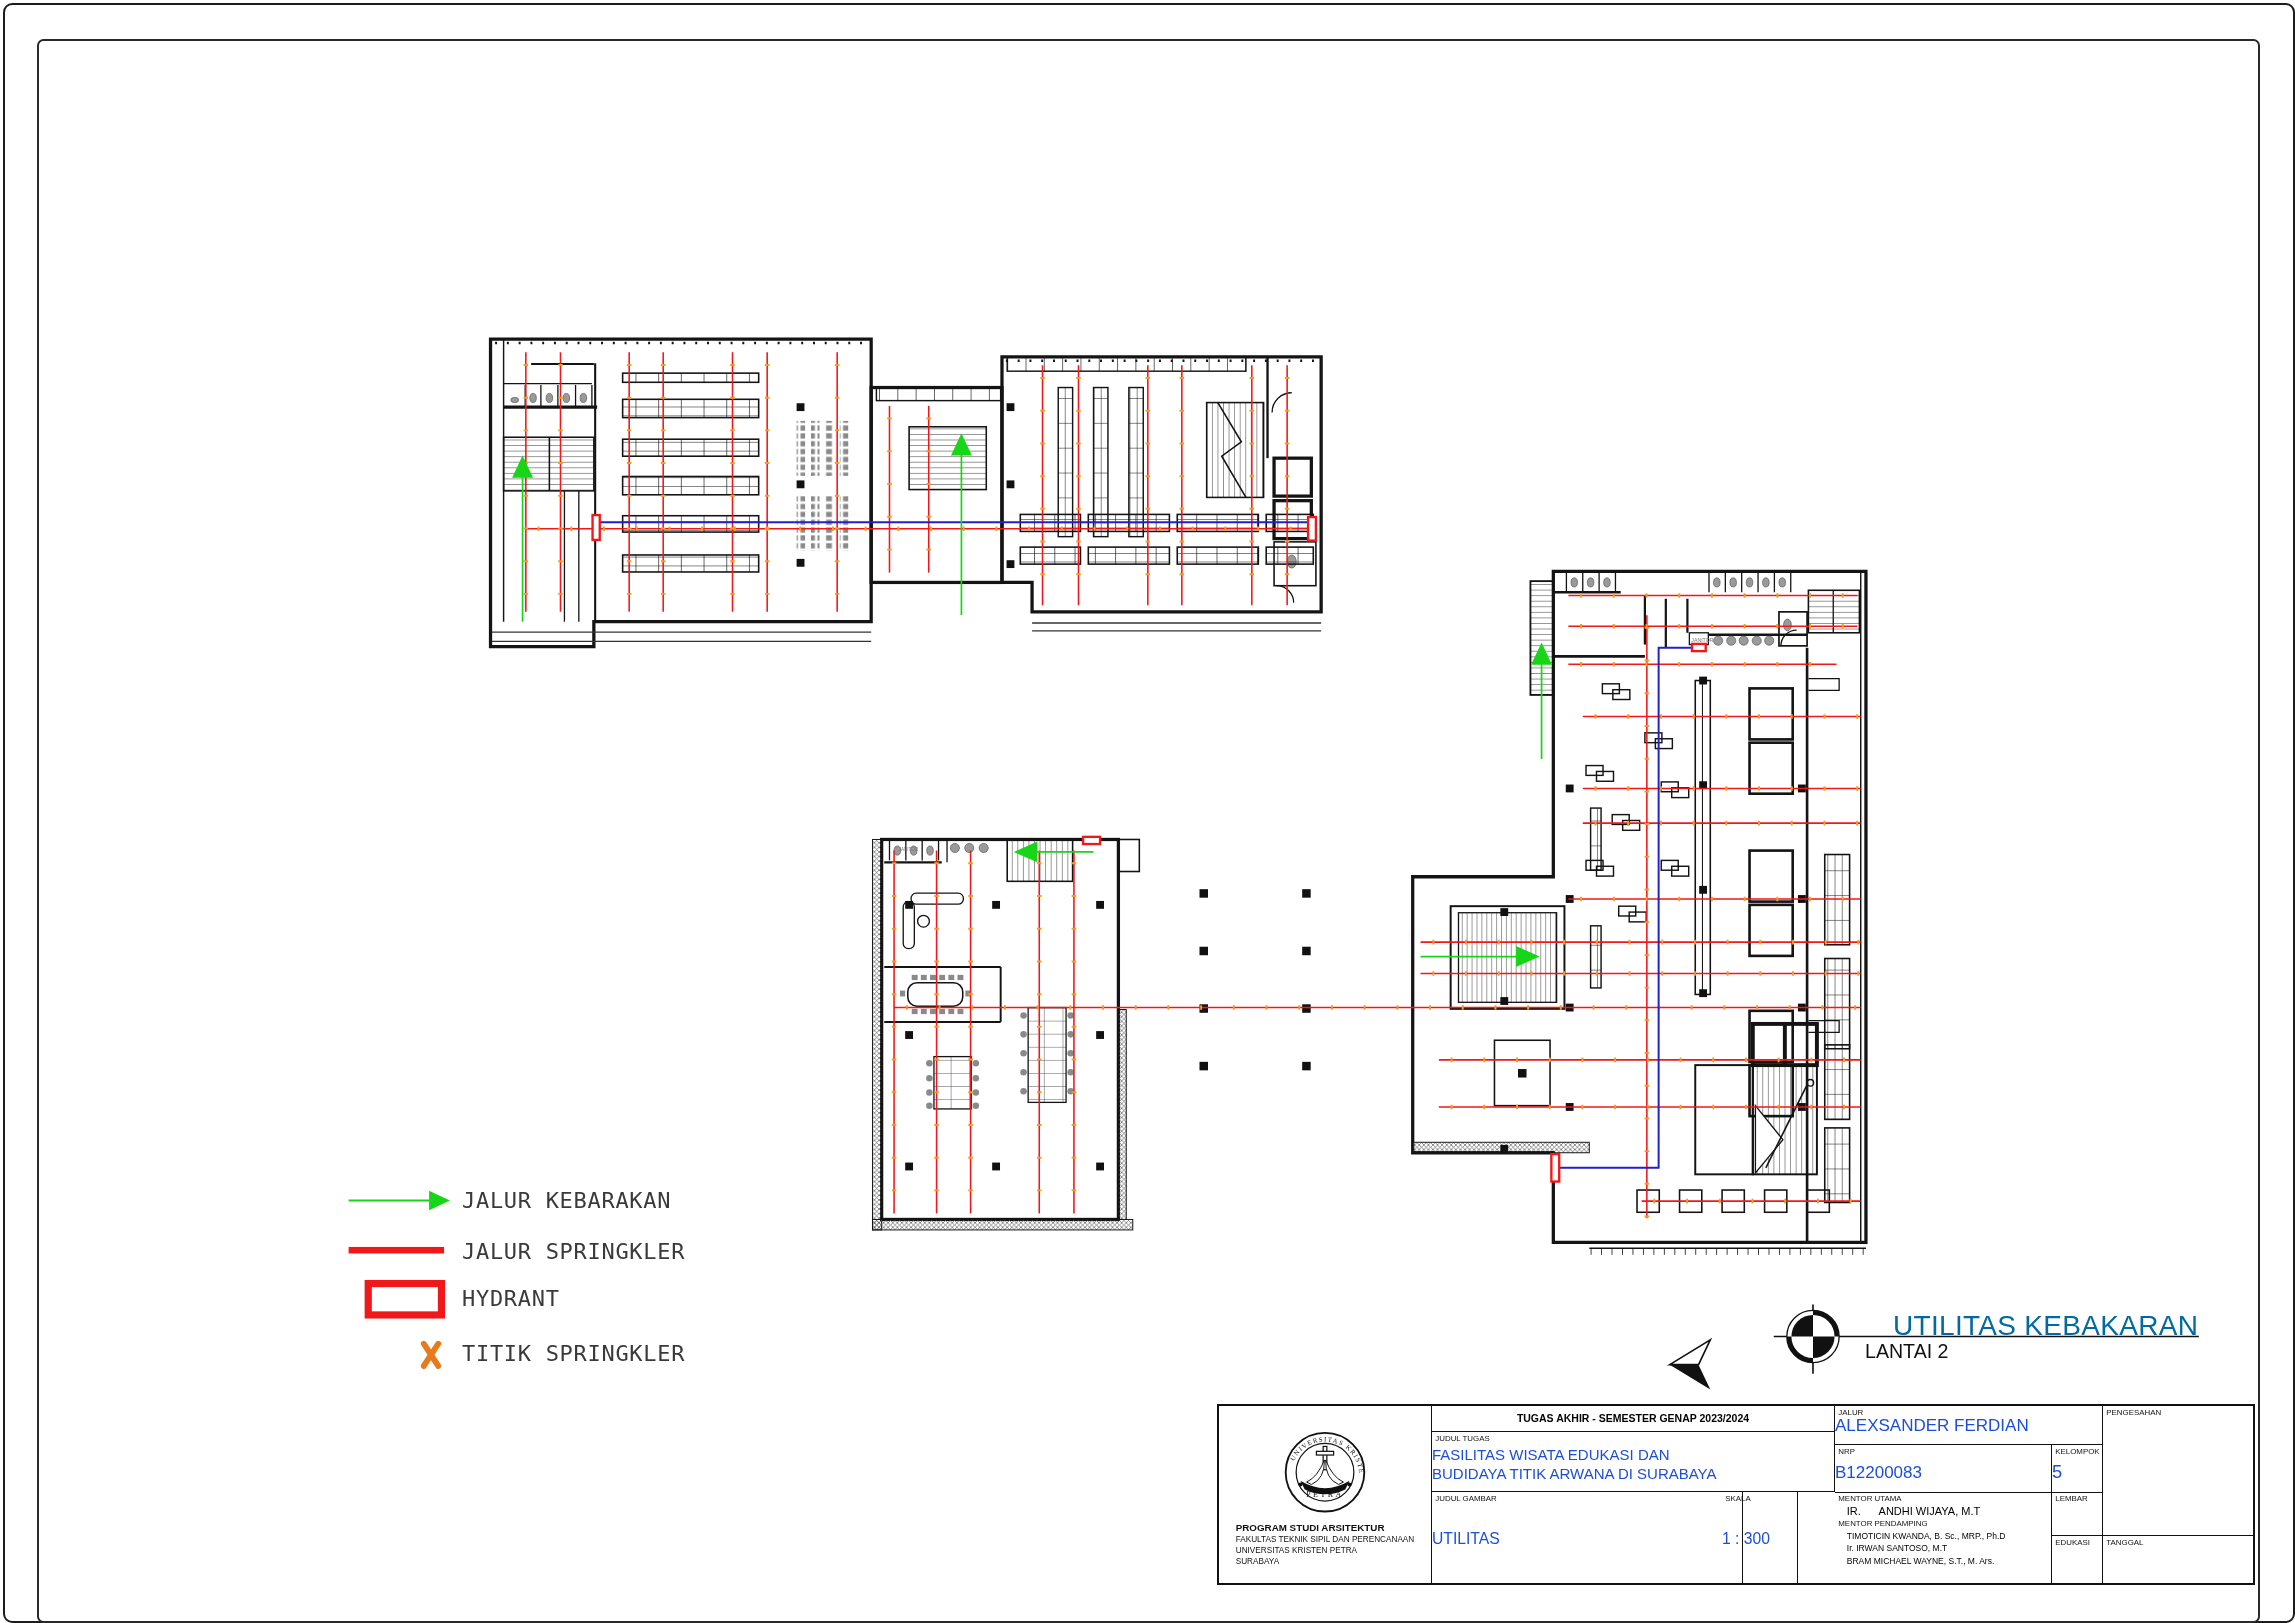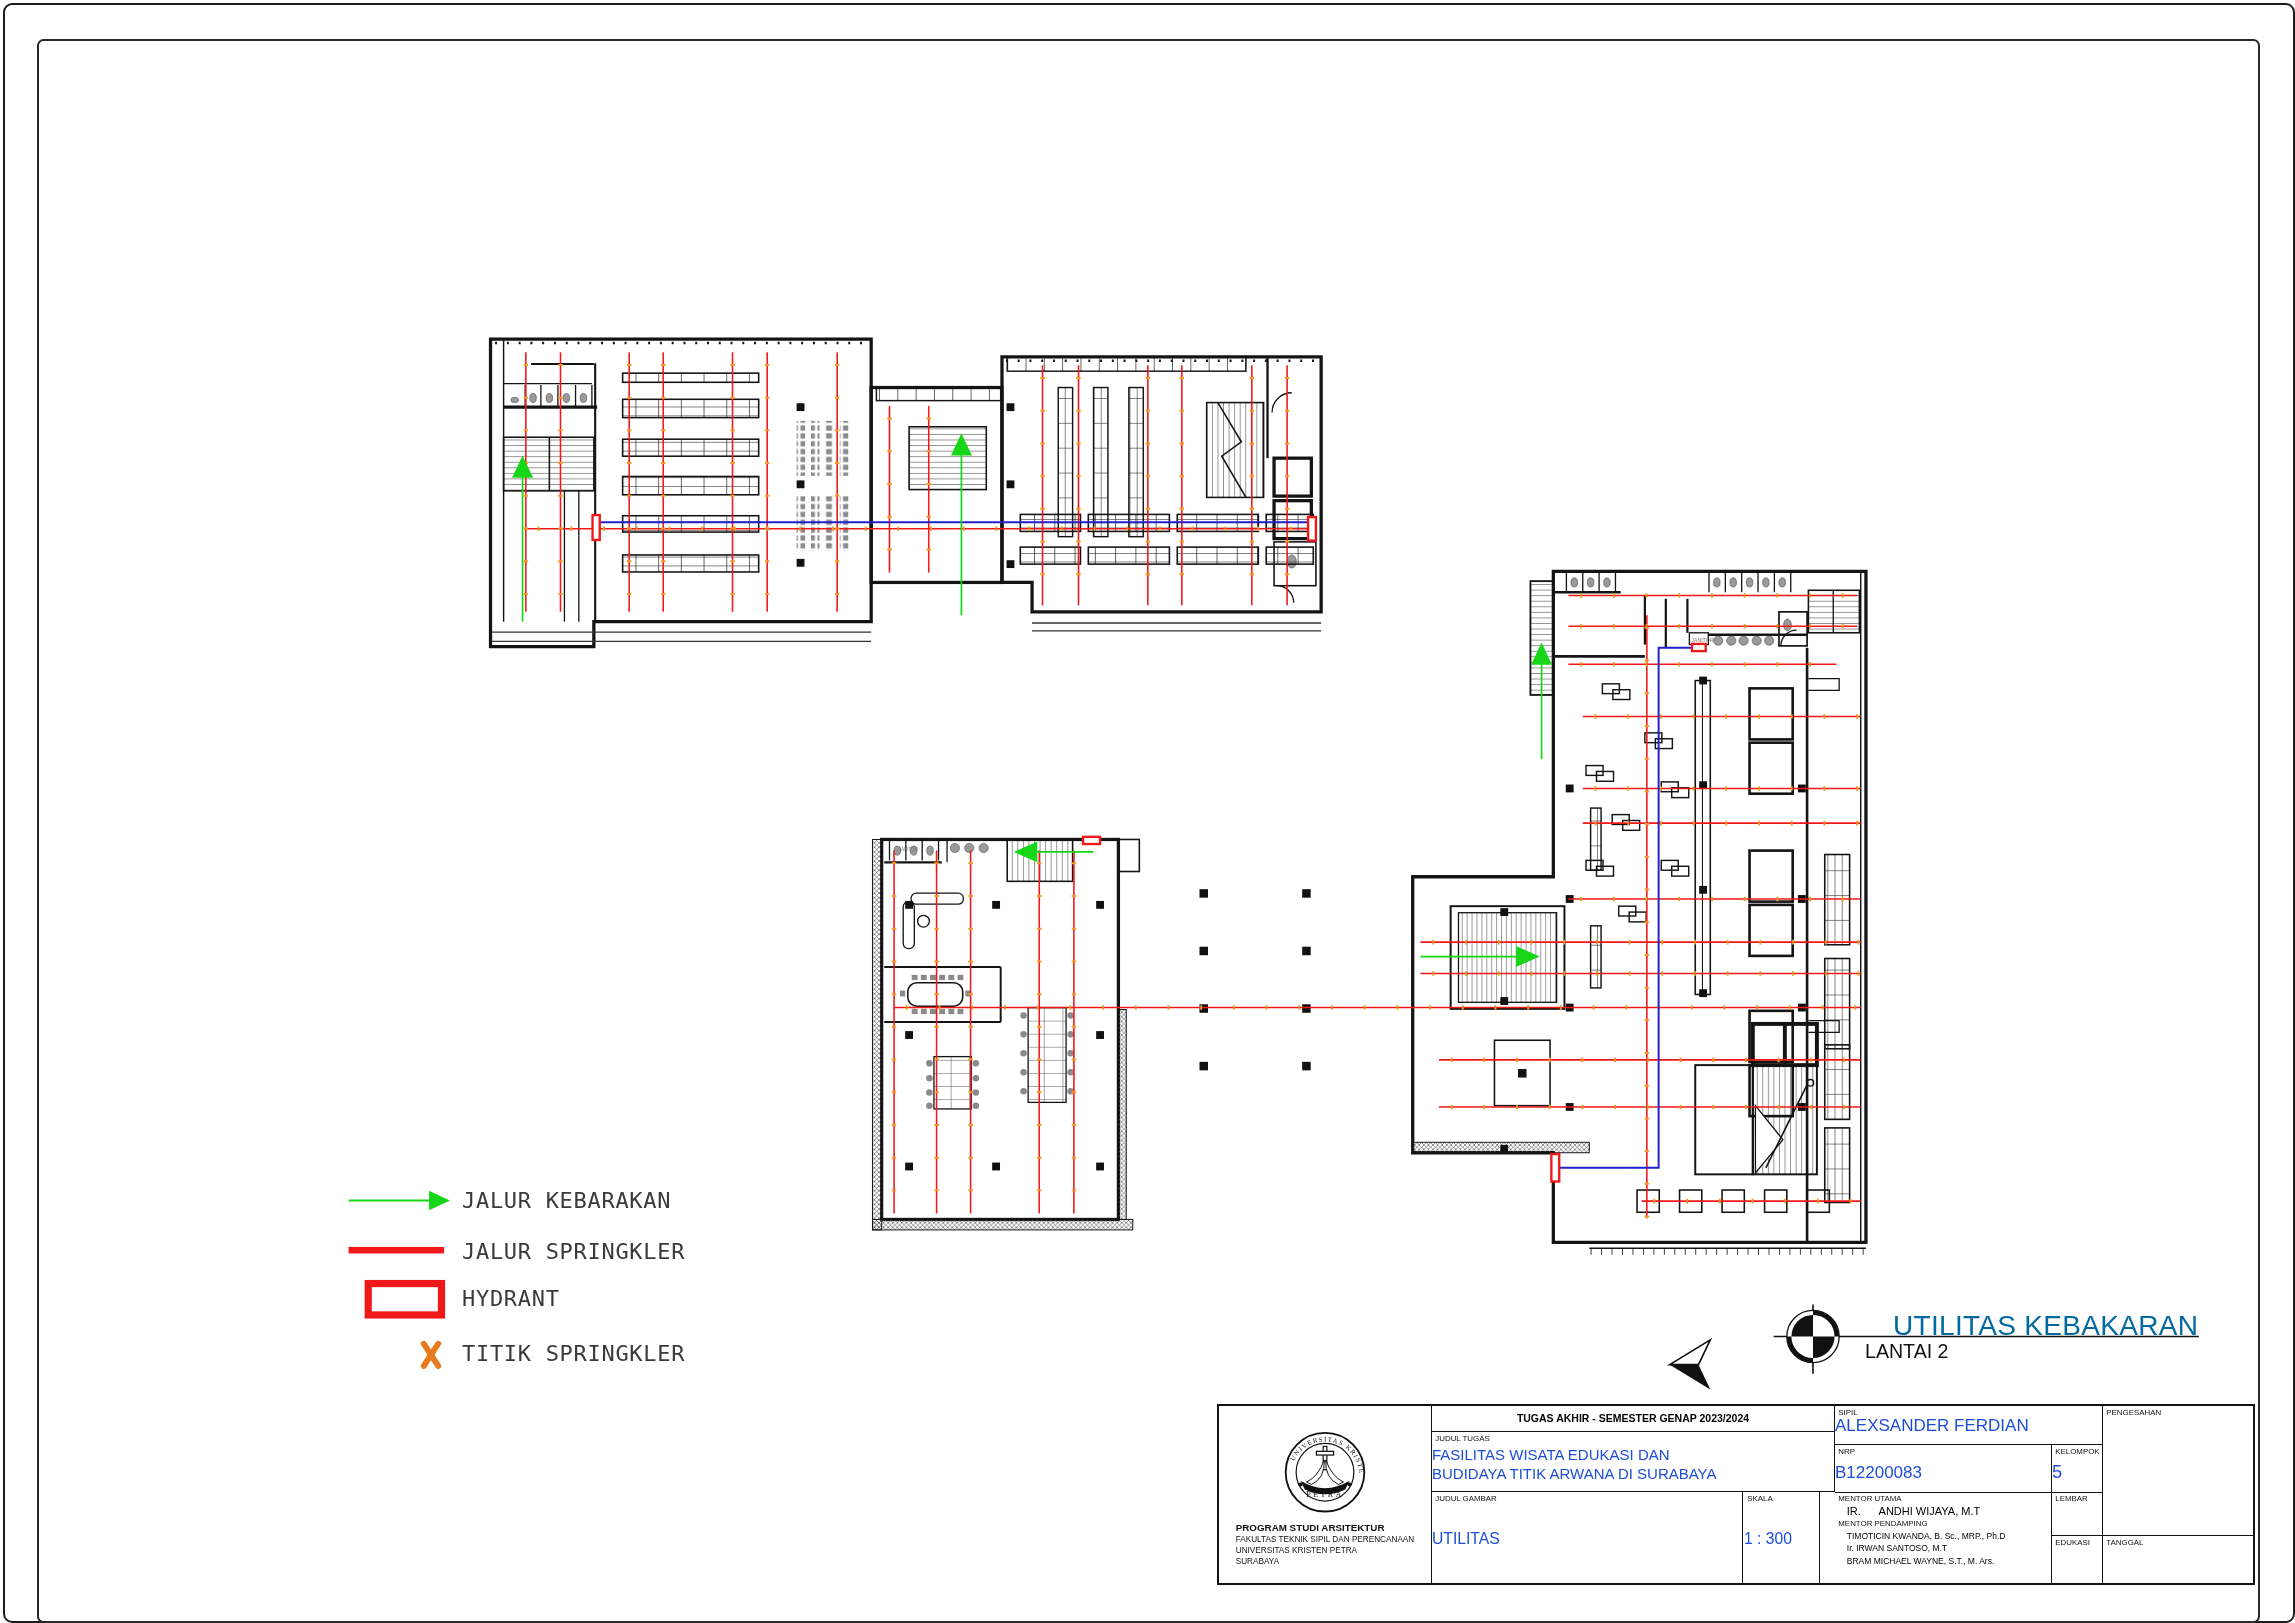--- a/index.html
+++ b/index.html
@@ -615,27 +615,27 @@
   </div>
   <div class="tb-cell br bb" style="left:213px;top:25.5px;width:403px;height:60px;">
     <div class="tb-label">JUDUL TUGAS</div>
     <div class="tb-value-big" style="font-size:15px;line-height:1.3;">FASILITAS WISATA EDUKASI DAN</div>
     <div class="tb-value-big" style="font-size:15px;line-height:1.3;">BUDIDAYA TITIK ARWANA DI SURABAYA</div>
   </div>
   <div class="tb-cell br" style="left:213px;top:86px;width:311px;height:92px;">
     <div class="tb-label">JUDUL GAMBAR</div>
     <div class="tb-value-big" style="margin-top:25px;">UTILITAS</div>
   </div>
-  <div class="tb-cell br" style="left:525px;top:86px;width:76px;height:92px;">
+  <div class="tb-cell br" style="left:503px;top:86px;width:76px;height:92px;">
     <div class="tb-label">SKALA</div>
     <div class="tb-value-big" style="margin-top:25px;">1 : 300</div>
   </div>
 
   <div class="tb-cell br bb" style="left:616px;top:0;width:268px;height:39px;">
-    <div class="tb-label">SIPIL</div>
+    <div class="tb-label">JALUR</div>
     <div class="tb-value-big" style="font-size:17px;margin-top:-2.6px;">ALEXSANDER FERDIAN</div>
   </div>
   <div class="tb-cell bb" style="left:884px;top:0;width:152px;height:130px;">
     <div class="tb-label">PENGESAHAN</div>
   </div>
   <div class="tb-cell br bb" style="left:616px;top:39px;width:217px;height:48px;">
     <div class="tb-label">NRP</div>
     <div class="tb-value-big" style="font-size:17px;margin-top:5.2px;">B12200083</div>
   </div>
   <div class="tb-cell br bb" style="left:833px;top:39px;width:51px;height:48px;">

